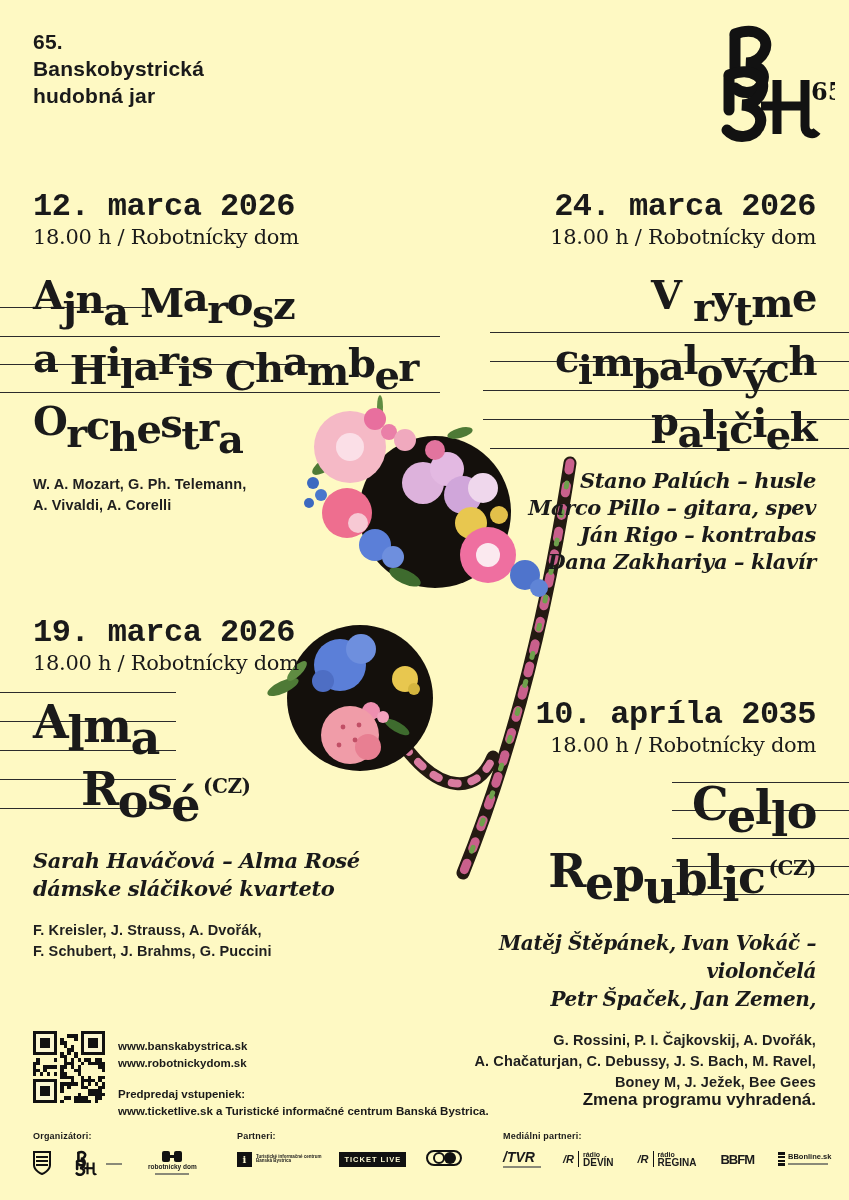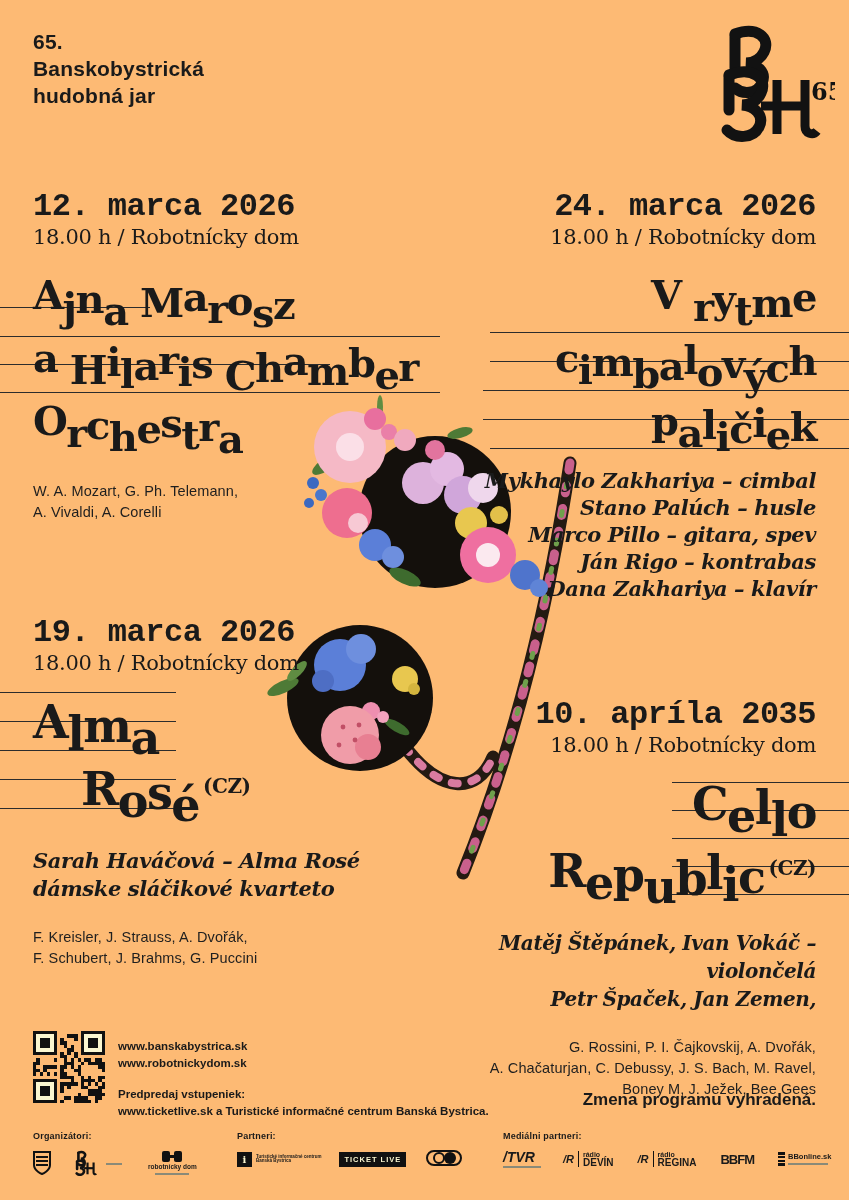--- a/index.html
+++ b/index.html
@@ -1,17 +1,17 @@
 <!DOCTYPE html>
 <html><head>
 <meta charset="utf-8">
 <style>
   html,body{margin:0;padding:0;}
   .poster{
-    position:relative;width:849px;height:1200px;background:#fdba74;
+    position:relative;width:849px;height:1200px;background:#fef9c3;
     font-family:"Liberation Sans",sans-serif;color:#1A1A1A;overflow:hidden;
   }
   
   .fest-title{position:absolute;left:33px;top:28px;font-size:21px;font-weight:bold;
     line-height:27px;letter-spacing:.2px;}
   .logo{position:absolute;left:705px;top:22px;width:130px;height:120px;}
   
   .staff{position:absolute;height:1px;background:#2c2c2c;z-index:1;}
   
   .concert{position:absolute;z-index:3;}
@@ -20,21 +20,21 @@
   .c-venue{font-family:"DejaVu Serif",serif;font-size:21px;letter-spacing:-.3px;
     line-height:30px;}
   .c-title{font-family:"DejaVu Serif",serif;font-weight:bold;letter-spacing:-1.5px;
     margin-top:16px;}
   .t40{font-size:40px;line-height:63px;}
   .t46{font-size:46px;line-height:67px;}
   .c-title .sup{display:inline-block;font-size:20px;letter-spacing:-.5px;
     transform:translateY(-17px);margin-left:4px;}
   .c-perf{font-family:"DejaVu Serif",serif;font-style:italic;font-weight:bold;
     font-size:21px;line-height:28px;margin-top:10px;letter-spacing:-.4px;}
-  .c-prog{font-size:14.5px;font-weight:normal;line-height:21px;margin-top:24px;
+  .c-prog{font-size:14.5px;font-weight:bold;line-height:21px;margin-top:17px;
     letter-spacing:.1px;color:#1f1f1f;}
   .al-r{text-align:right;}
   .indent{padding-left:48px;}
   
   .floral{position:absolute;left:255px;top:395px;z-index:2;}
   
   .qr{position:absolute;left:33px;top:1031px;width:72px;height:72px;z-index:3;}
   .webinfo{position:absolute;left:118px;top:1038px;font-size:11.5px;font-weight:bold;
     line-height:17px;z-index:3;}
   .presale{margin-top:14px;}
@@ -188,21 +188,20 @@
 
   <div class="concert al-r" style="right:33px;top:192px;width:360px">
     <div class="c-date">24. marca 2026</div>
     <div class="c-venue">18.00 h / Robotnícky dom</div>
     <div class="c-title t40">
       <div class="bounce"><span style="display: inline-block; transform: translateY(-5px);">V</span><span style="white-space: pre;"> </span><span style="display: inline-block; transform: translateY(7px);">r</span><span style="display: inline-block; transform: translateY(-1px);">y</span><span style="display: inline-block; transform: translateY(11px);">t</span><span style="display: inline-block; transform: translateY(3px);">m</span><span style="display: inline-block; transform: translateY(-3px);">e</span></div>
       <div class="bounce"><span style="display: inline-block; transform: translateY(-5px);">c</span><span style="display: inline-block; transform: translateY(7px);">i</span><span style="display: inline-block; transform: translateY(-1px);">m</span><span style="display: inline-block; transform: translateY(11px);">b</span><span style="display: inline-block; transform: translateY(3px);">a</span><span style="display: inline-block; transform: translateY(-3px);">l</span><span style="display: inline-block; transform: translateY(9px);">o</span><span style="display: inline-block; transform: translateY(1px);">v</span><span style="display: inline-block; transform: translateY(13px);">ý</span><span style="display: inline-block; transform: translateY(5px);">c</span><span style="display: inline-block; transform: translateY(-2px);">h</span></div>
       <div class="bounce"><span style="display: inline-block; transform: translateY(-5px);">p</span><span style="display: inline-block; transform: translateY(7px);">a</span><span style="display: inline-block; transform: translateY(-1px);">l</span><span style="display: inline-block; transform: translateY(11px);">i</span><span style="display: inline-block; transform: translateY(3px);">č</span><span style="display: inline-block; transform: translateY(-3px);">i</span><span style="display: inline-block; transform: translateY(9px);">e</span><span style="display: inline-block; transform: translateY(1px);">k</span></div>
     </div>
     <div class="c-perf" style="font-size:21px;line-height:27px">
-      <div>Mykhaylo Zakhariya – cimbal</div>
       <div>Stano Palúch – husle</div>
       <div>Marco Pillo – gitara, spev</div>
       <div>Ján Rigo – kontrabas</div>
       <div>Dana Zakhariya – klavír</div>
     </div>
   </div>
 
   <div class="concert" style="left:33px;top:618px;width:340px">
     <div class="c-date">19. marca 2026</div>
     <div class="c-venue">18.00 h / Robotnícky dom</div>

